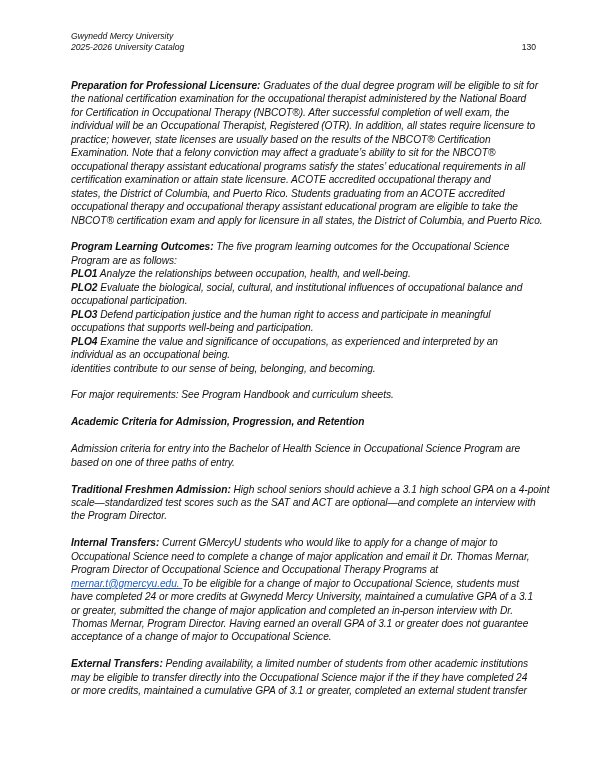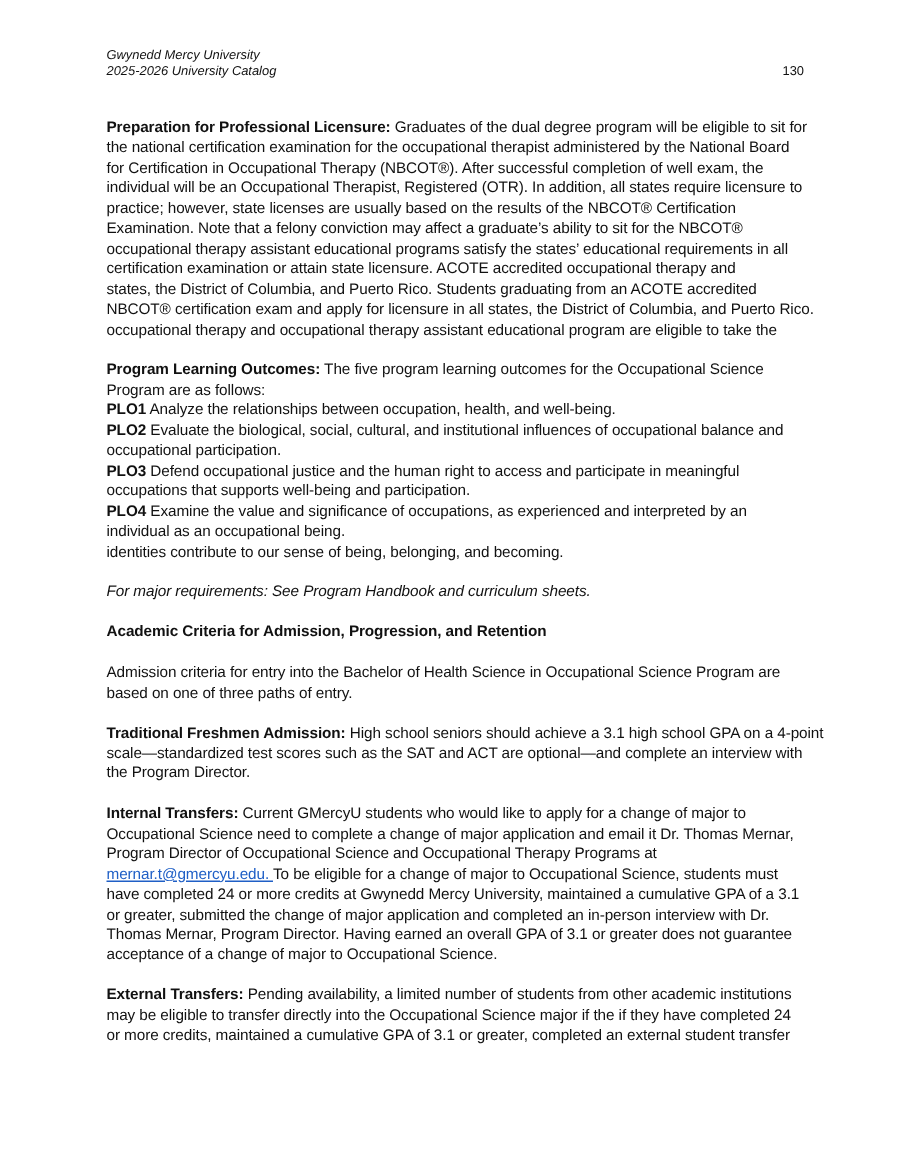--- a/index.html
+++ b/index.html
@@ -1,21 +1,21 @@
 <!DOCTYPE html>
 <html><head>
 <meta charset="utf-8">
 <style>
   html, body { margin: 0; padding: 0; background: #ffffff; }
   body { width: 600px; height: 776px; position: relative; overflow: hidden;
          font-family: "Liberation Sans", sans-serif; color: #111; }
   .header { position: absolute; left: 71px; top: 31px; width: 465px; font-size: 8.6px; font-style: italic; line-height: 11px; }
   .header .page { position: absolute; right: 0; top: 11px; font-style: normal; }
   .content { position: absolute; left: 71px; top: 79px; width: 470px; font-size: 10.2px; line-height: 13.45px; letter-spacing: -0.05px; }
-  p { margin: 0 0 13.45px 0; }
+  p { margin: 0 0 13.45px 0; font-style: italic; }
   b { font-weight: bold; }
   .center { text-align: left; font-weight: bold; }
   .italic { font-style: italic; }
   a { color: #1f5fc6; text-decoration: underline; margin-top: 13px; }
   .line { display: block; white-space: nowrap; }
 </style>
 </head>
 <body>
 
 <div class="header">
@@ -29,31 +29,31 @@
   <p>
     <span class="line"><b>Preparation for Professional Licensure:</b><span> Graduates of the dual degree program will be eligible to sit for</span></span>
     <span class="line">the national certification examination for the occupational therapist administered by the National Board</span>
     <span class="line">for Certification in Occupational Therapy (NBCOT®). After successful completion of well exam, the</span>
     <span class="line">individual will be an Occupational Therapist, Registered (OTR). In addition, all states require licensure to</span>
     <span class="line">practice; however, state licenses are usually based on the results of the NBCOT® Certification</span>
     <span class="line">Examination. Note that a felony conviction may affect a graduate’s ability to sit for the NBCOT®</span>
     <span class="line">occupational therapy assistant educational programs satisfy the states’ educational requirements in all</span>
     <span class="line">certification examination or attain state licensure. ACOTE accredited occupational therapy and</span>
     <span class="line">states, the District of Columbia, and Puerto Rico. Students graduating from an ACOTE accredited</span>
+    <span class="line">occupational therapy and occupational therapy assistant educational program are eligible to take the</span>
     <span class="line">NBCOT® certification exam and apply for licensure in all states, the District of Columbia, and Puerto Rico.</span>
-    <span class="line">occupational therapy and occupational therapy assistant educational program are eligible to take the</span>
   </p>
 
   <p>
     <span class="line"><b>Program Learning Outcomes:</b><span> The five program learning outcomes for the Occupational Science</span></span>
     <span class="line">Program are as follows:</span>
     <span class="line"><b>PLO1</b><span> Analyze the relationships between occupation, health, and well-being.</span></span>
     <span class="line"><b>PLO2</b><span> Evaluate the biological, social, cultural, and institutional influences of occupational balance and</span></span>
     <span class="line">occupational participation.</span>
-    <span class="line"><b>PLO3</b><span> Defend occupational justice and the human right to access and participate in meaningful</span></span>
+    <span class="line"><b>PLO3</b><span> Defend participation justice and the human right to access and participate in meaningful</span></span>
     <span class="line">occupations that supports well-being and participation.</span>
     <span class="line"><b>PLO4</b><span> Examine the value and significance of occupations, as experienced and interpreted by an</span></span>
     <span class="line">individual as an occupational being.</span>
     <span class="line">identities contribute to our sense of being, belonging, and becoming.</span>
   </p>
 
   <p class="italic">For major requirements: See Program Handbook and curriculum sheets.</p>
 
   <p class="center">Academic Criteria for Admission, Progression, and Retention</p>
 

